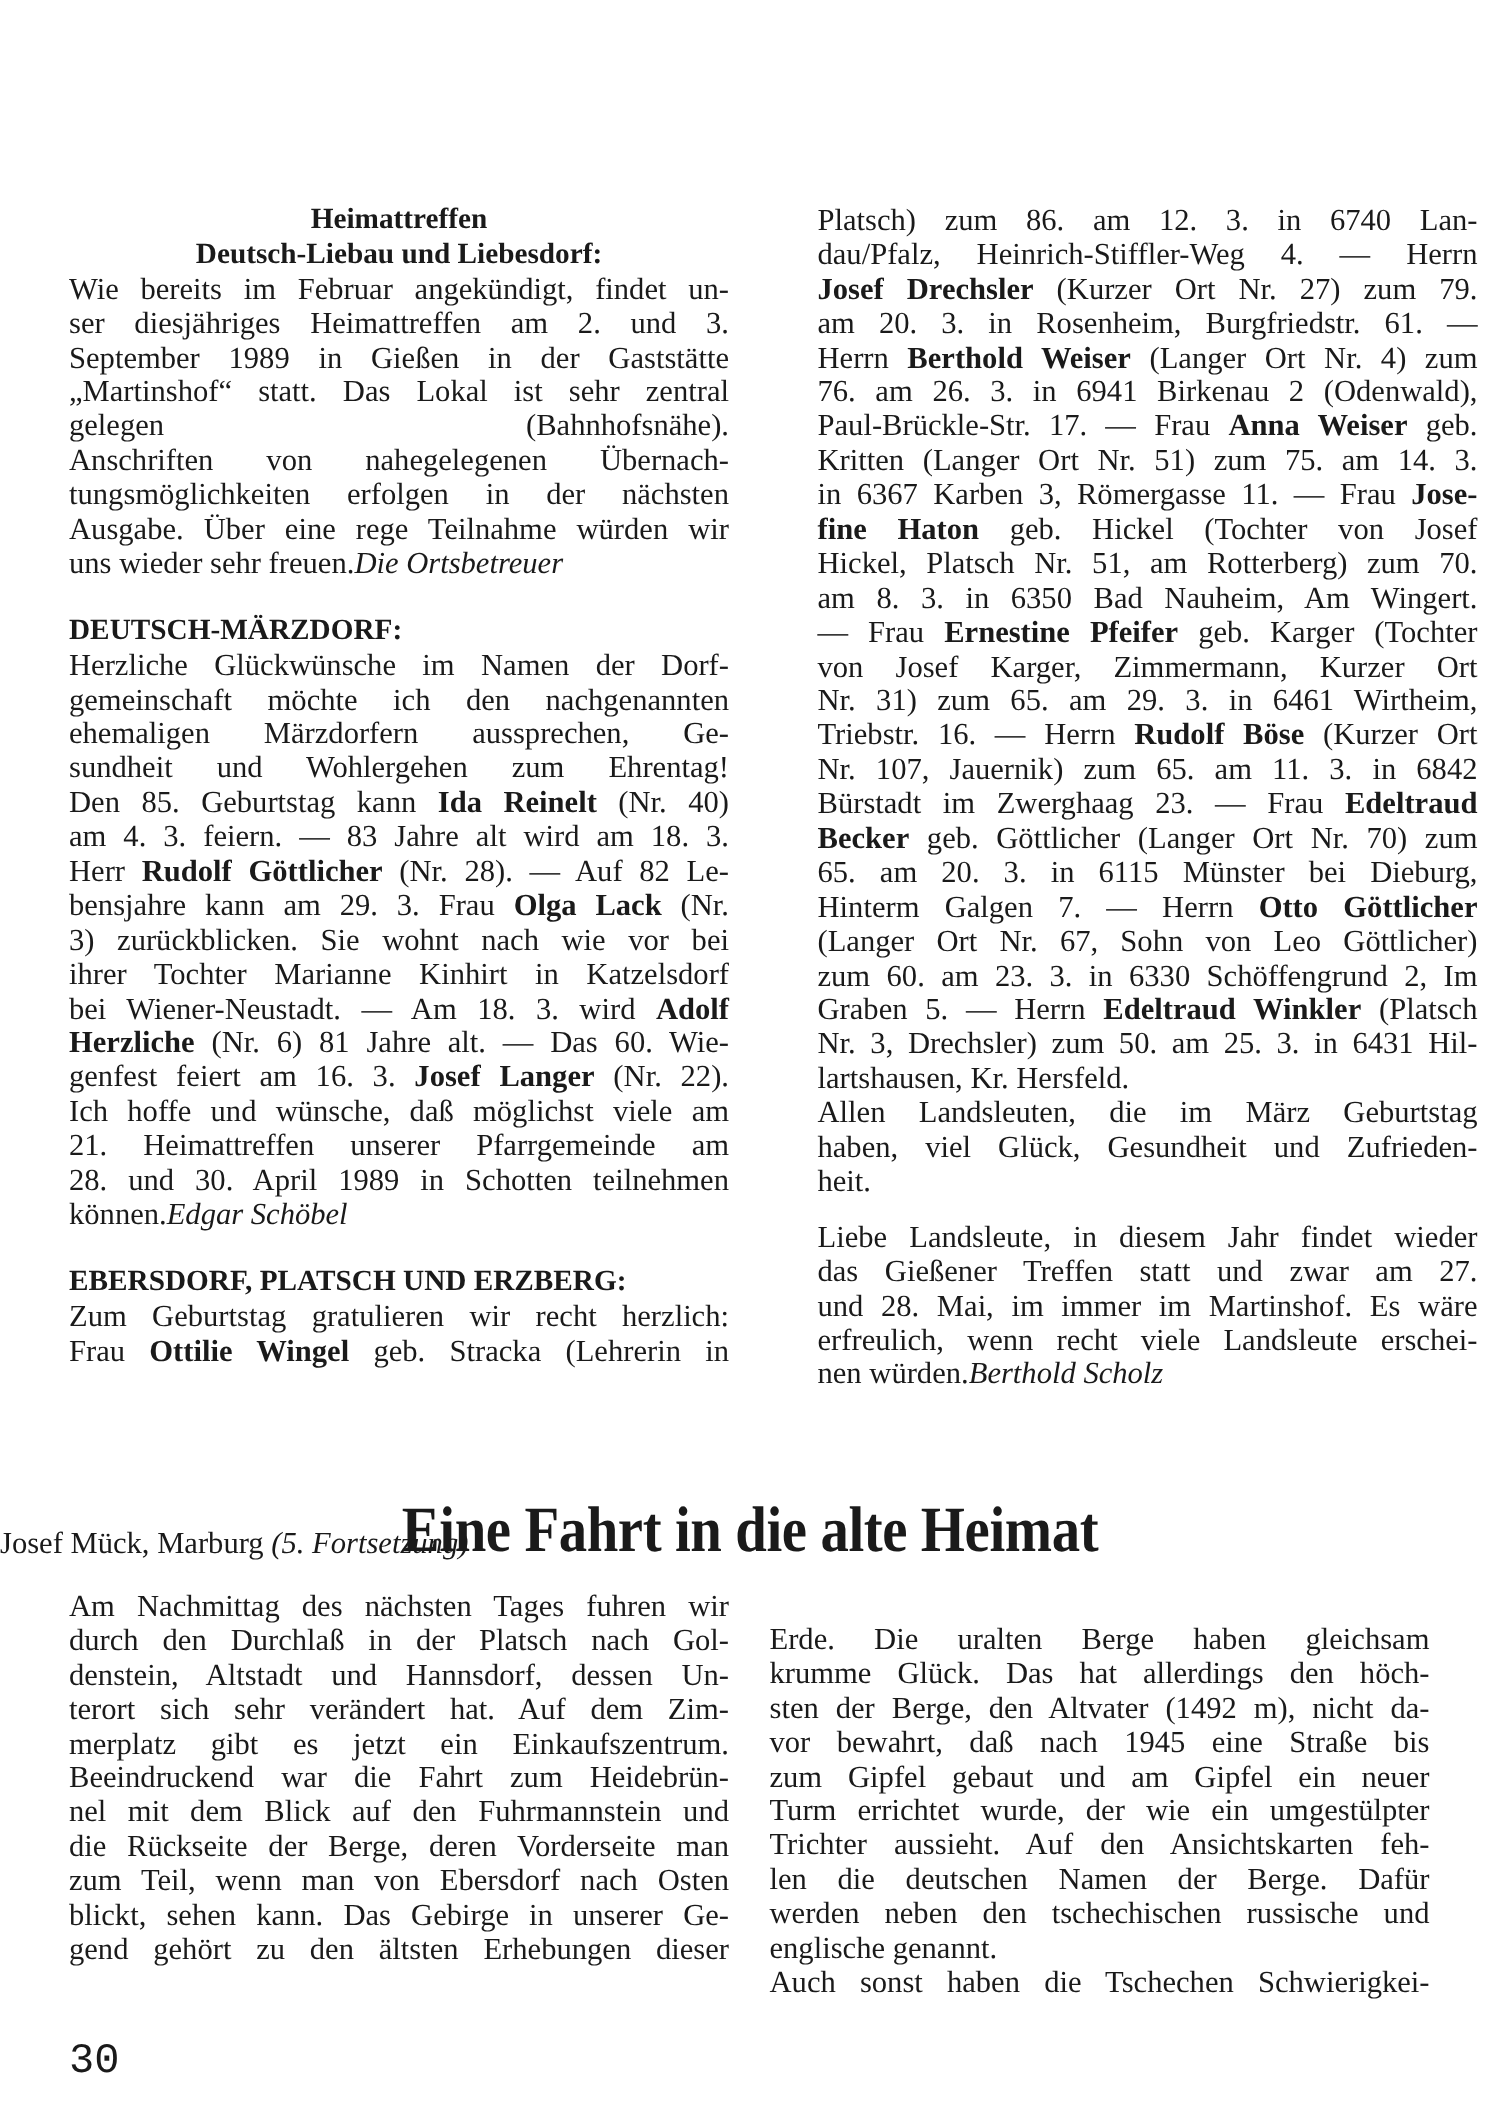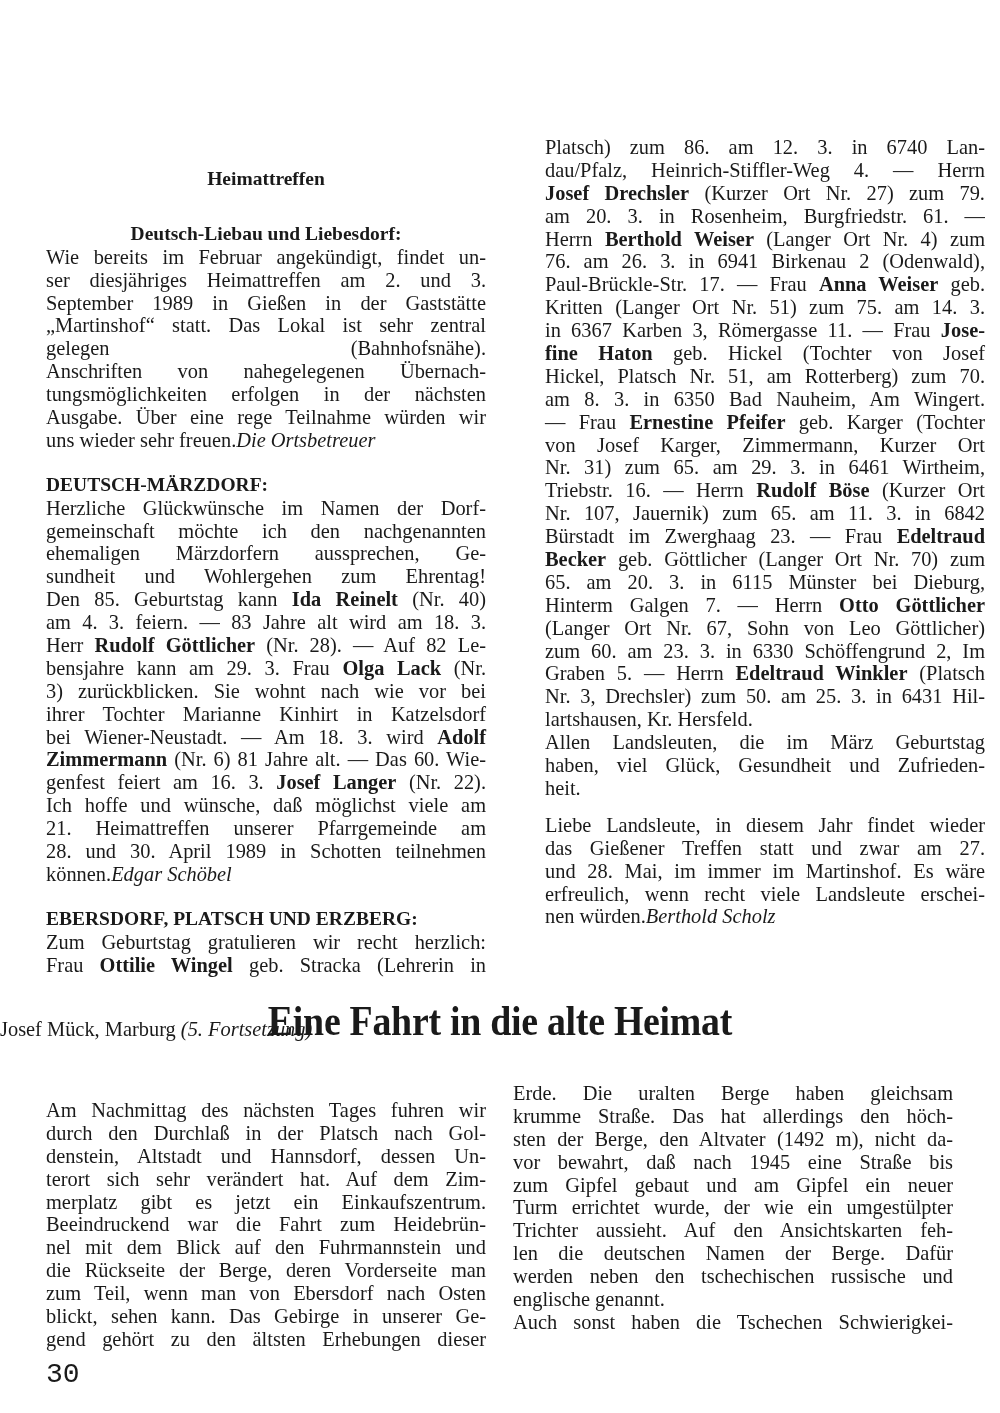--- a/index.html
+++ b/index.html
@@ -9,33 +9,33 @@
       color: #1a1a1a;
     }
     .col {
       position: absolute;
       width: 440px;
       font-size: 20.4px;
       line-height: 22.9px;
     }
     .col-left-top { left: 46px; top: 136px; }
     .col-right-top { left: 513px; top: 136px; margin-left: 32px; }
-    .col-left-bot { left: 46px; top: 1060px; margin-top: 39px; }
+    .col-left-bot { left: 46px; top: 1060px; }
     .col-right-bot { left: 513px; top: 1060px; margin-top: 22px; }
 
     .line {
       display: block;
       height: 22.9px;
       white-space: nowrap;
       text-align: justify;
       text-align-last: justify;
       overflow: visible;
     }
     .line.last { text-align-last: left; }
-    .line.center { text-align: center; text-align-last: center; margin-top: 32px; }
+    .line.center { text-align: center; text-align-last: center; }
     .line.sig { display: flex; justify-content: flex-start; text-align-last: auto; }
     .sig-name { font-style: italic; }
     .b { font-weight: bold; }
     .heading { font-weight: bold; font-size: 19.5px; }
     .gap { height: 22px; }
     .gap-small { height: 14px; }
 
     .article-title {
       position: absolute; left: 0; width: 1000px; top: 968px;
       text-align: center; font-weight: bold;
@@ -85,21 +85,21 @@
         <div class="line"><span>gemeinschaft möchte ich den nachgenannten</span></div>
         <div class="line"><span>ehemaligen Märzdorfern aussprechen, Ge-</span></div>
         <div class="line"><span>sundheit und Wohlergehen zum Ehrentag!</span></div>
         <div class="line"><span>Den 85. Geburtstag kann </span><span class="b">Ida Reinelt</span><span> (Nr. 40)</span></div>
         <div class="line"><span>am 4. 3. feiern. — 83 Jahre alt wird am 18. 3.</span></div>
         <div class="line"><span>Herr </span><span class="b">Rudolf Göttlicher</span><span> (Nr. 28). — Auf 82 Le-</span></div>
         <div class="line"><span>bensjahre kann am 29. 3. Frau </span><span class="b">Olga Lack</span><span> (Nr.</span></div>
         <div class="line"><span>3) zurückblicken. Sie wohnt nach wie vor bei</span></div>
         <div class="line"><span>ihrer Tochter Marianne Kinhirt in Katzelsdorf</span></div>
         <div class="line"><span>bei Wiener-Neustadt. — Am 18. 3. wird </span><span class="b">Adolf</span></div>
-        <div class="line"><span class="b">Zimmermann</span><span> (Nr. 6) 81 Jahre alt. — Das 60. Wie-</span></div>
+        <div class="line"><span class="b">Herzliche</span><span> (Nr. 6) 81 Jahre alt. — Das 60. Wie-</span></div>
         <div class="line"><span>genfest feiert am 16. 3. </span><span class="b">Josef Langer</span><span> (Nr. 22).</span></div>
         <div class="line"><span>Ich hoffe und wünsche, daß möglichst viele am</span></div>
         <div class="line"><span>21. Heimattreffen unserer Pfarrgemeinde am</span></div>
         <div class="line"><span>28. und 30. April 1989 in Schotten teilnehmen</span></div>
       </div>
     <div class="line sig">
       <span>können.</span>
       <span class="sig-name">Edgar Schöbel</span>
     </div>
   </section>
@@ -181,21 +181,21 @@
       <div class="line">nel mit dem Blick auf den Fuhrmannstein und</div>
       <div class="line">die Rückseite der Berge, deren Vorderseite man</div>
       <div class="line">zum Teil, wenn man von Ebersdorf nach Osten</div>
       <div class="line">blickt, sehen kann. Das Gebirge in unserer Ge-</div>
       <div class="line">gend gehört zu den ältsten Erhebungen dieser</div>
     </div>
 </div>
 <div class="col col-right-bot">
   <div>
       <div class="line">Erde. Die uralten Berge haben gleichsam</div>
-      <div class="line">krumme Straße. Das hat allerdings den höch-</div>
+      <div class="line">krumme Glück. Das hat allerdings den höch-</div>
       <div class="line">sten der Berge, den Altvater (1492 m), nicht da-</div>
       <div class="line">vor bewahrt, daß nach 1945 eine Straße bis</div>
       <div class="line">zum Gipfel gebaut und am Gipfel ein neuer</div>
       <div class="line">Turm errichtet wurde, der wie ein umgestülpter</div>
       <div class="line">Trichter aussieht. Auf den Ansichtskarten feh-</div>
       <div class="line">len die deutschen Namen der Berge. Dafür</div>
       <div class="line">werden neben den tschechischen russische und</div>
       <div class="line last">englische genannt.</div>
       <div class="line">Auch sonst haben die Tschechen Schwierigkei-</div>
     </div>

